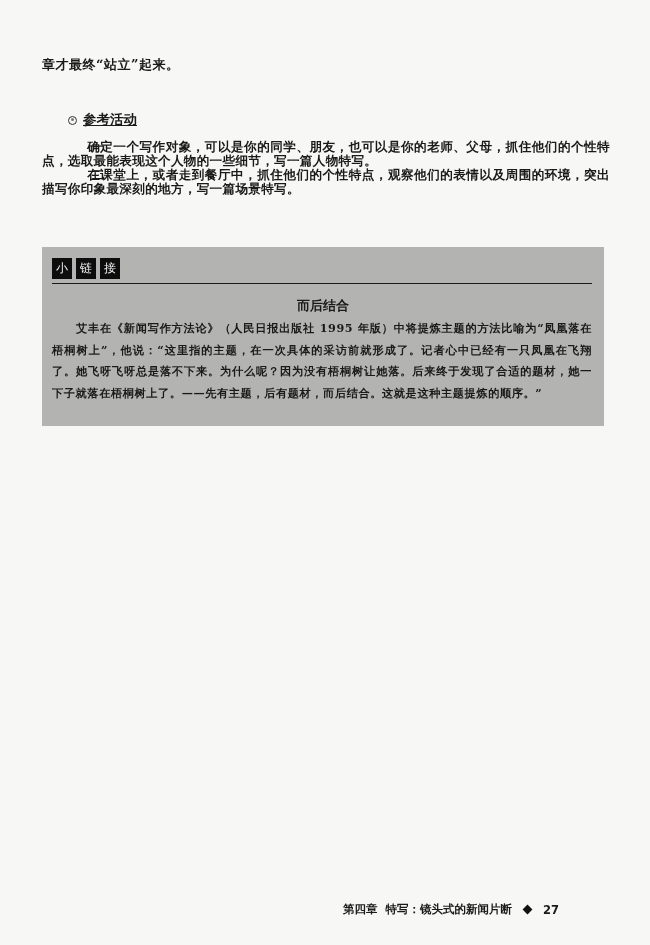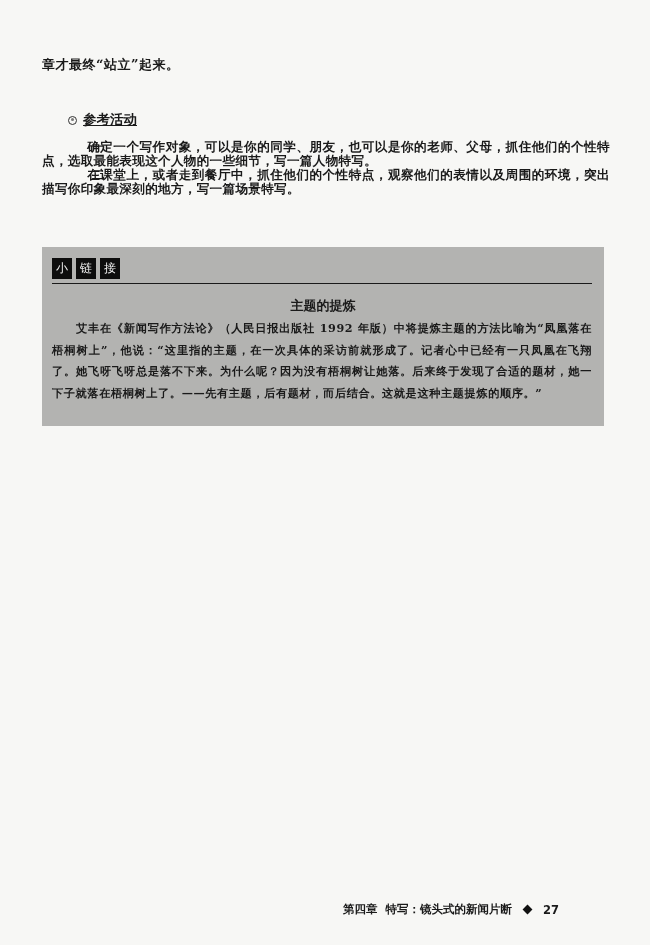--- a/index.html
+++ b/index.html
@@ -94,22 +94,22 @@
     </p>
   </div>
 
   <div class="link-box">
     <div class="badges">
       <span class="badge">小</span>
       <span class="badge">链</span>
       <span class="badge">接</span>
     </div>
     <div class="box-rule"></div>
-    <div class="box-title">主题的提炼</div>
-    <p class="box-body">艾丰在《新闻写作方法论》（人民日报出版社 1992 年版）中将提炼主题的方法比喻为“凤凰落在梧桐树上”，他说：“这里指的主题，在一次具体的采访前就形成了。记者心中已经有一只凤凰在飞翔了。她飞呀飞呀总是落不下来。为什么呢？因为没有梧桐树让她落。后来终于发现了合适的题材，她一下子就落在梧桐树上了。——先有主题，后有题材，而后结合。这就是这种主题提炼的顺序。”</p>
+    <div class="box-title">而后结合</div>
+    <p class="box-body">艾丰在《新闻写作方法论》（人民日报出版社 1995 年版）中将提炼主题的方法比喻为“凤凰落在梧桐树上”，他说：“这里指的主题，在一次具体的采访前就形成了。记者心中已经有一只凤凰在飞翔了。她飞呀飞呀总是落不下来。为什么呢？因为没有梧桐树让她落。后来终于发现了合适的题材，她一下子就落在梧桐树上了。——先有主题，后有题材，而后结合。这就是这种主题提炼的顺序。”</p>
   </div>
 
   <div class="footer">
     <span>第四章</span>
     <span>特写：镜头式的新闻片断</span>
     <span class="diamond-icon"></span>
     <span>27</span>
   </div>
 
 </div>

